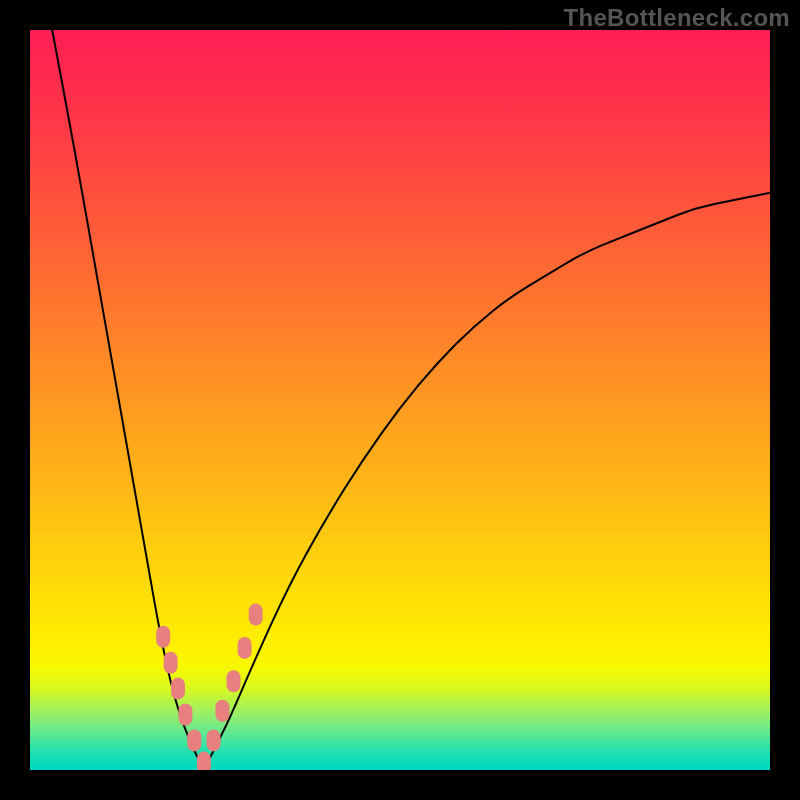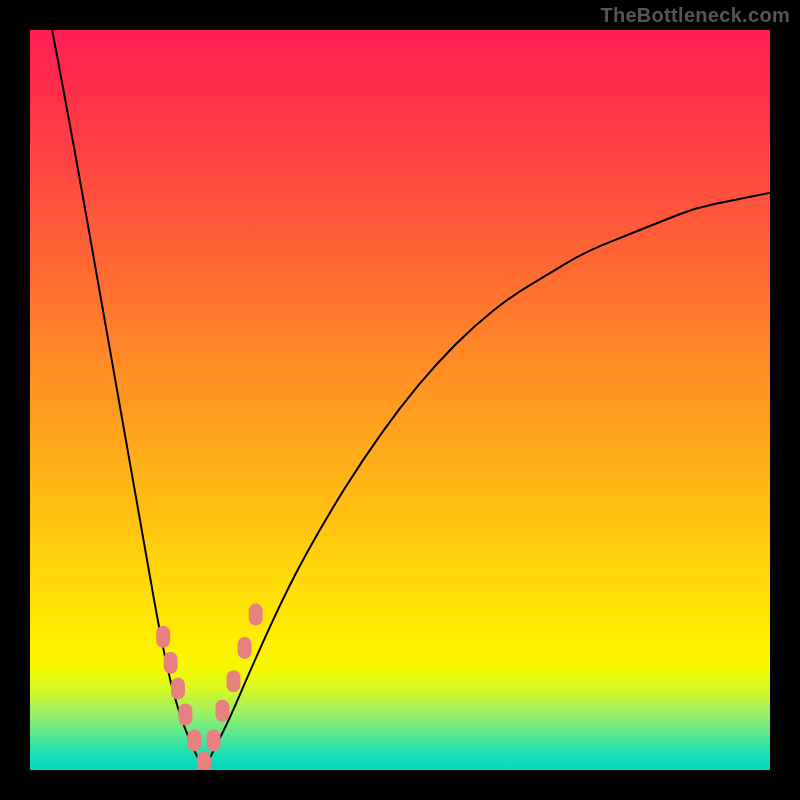--- a/index.html
+++ b/index.html
@@ -15,21 +15,21 @@
     position: relative;
     width: 800px;
     height: 800px;
     background: #000;
   }
   .watermark {
     position: absolute;
     top: 4px;
     right: 10px;
     color: #555;
-    font-size: 20px;
+    font-size: 24px;
     font-weight: 600;
     letter-spacing: 0.3px;
     user-select: none;
   }
   .plot-wrap {
     position: absolute;
     left: 30px;
     top: 30px;
     width: 740px;
     height: 740px;

